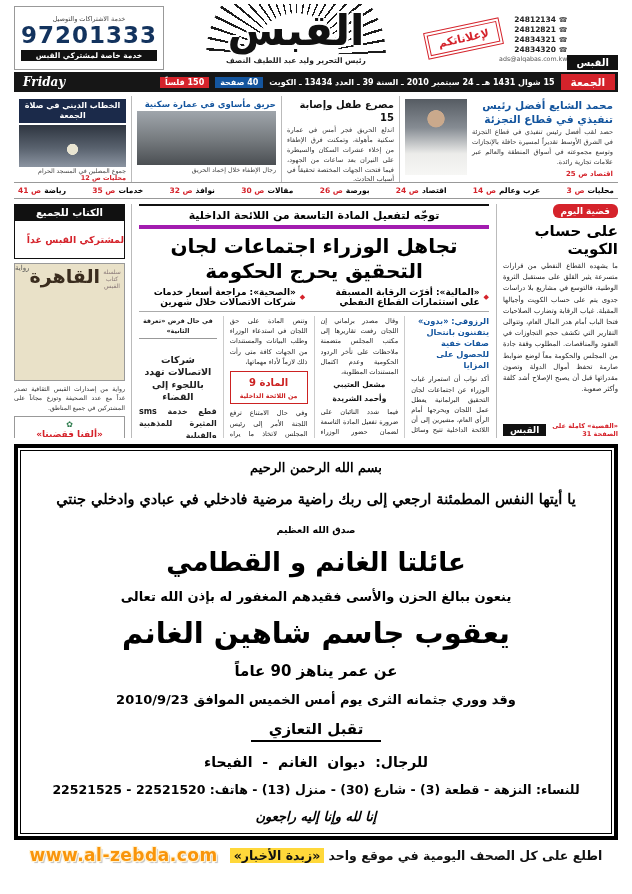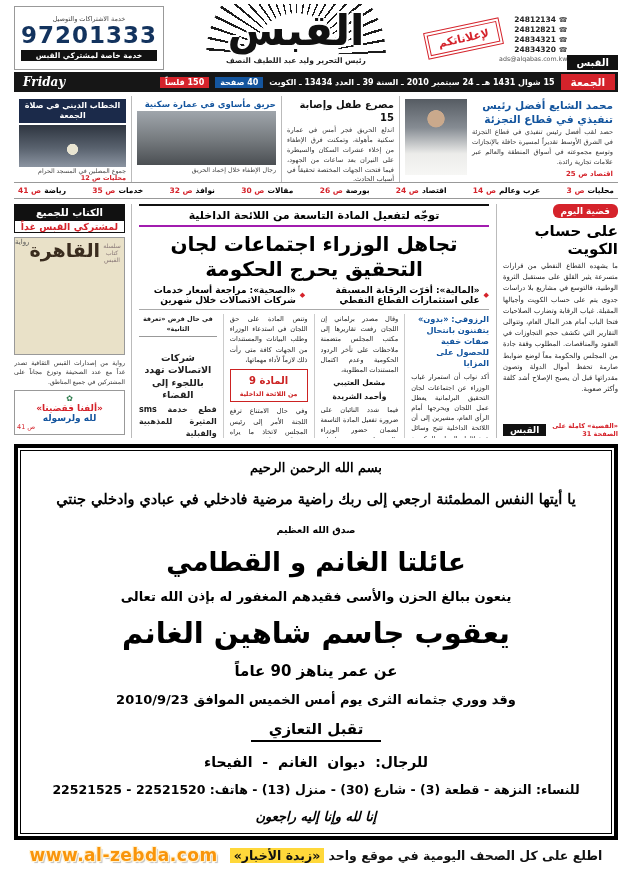--- a/index.html
+++ b/index.html
@@ -81,40 +81,40 @@
   .main{display:flex;direction:rtl;gap:7px;margin-top:5px;height:234px;}
   .issue{width:122px;flex:none;border-left:1px solid #bbb;padding-left:6px;box-sizing:border-box;
          overflow:hidden;display:flex;flex-direction:column;}
   .issue-label{background:#d5232b;color:#fff;font-weight:900;font-size:9px;padding:2px 8px;align-self:flex-start;border-radius:6px;}
   .issue-title{font-size:15px;font-weight:900;margin:4px 0 3px;}
   .issue-body{font-size:6.8px;line-height:1.65;text-align:justify;color:#222;flex:1;overflow:hidden;}
   .issue-footer{display:flex;align-items:center;justify-content:space-between;margin-top:3px;}
   .issue-note{font-size:6.5px;font-weight:bold;color:#d5232b;}
   .issue-brand{background:#111;color:#fff;font-weight:900;font-size:9px;padding:1px 7px;}
   .center{flex:1;overflow:hidden;display:flex;flex-direction:column;}
-  .kicker{border-top:2px solid #111;border-bottom:2px solid #a21caf;text-align:center;font-size:11px;font-weight:900;padding:3px 0;}
+  .kicker{border-top:2px solid #111;border-bottom:4px solid #a21caf;text-align:center;font-size:11px;font-weight:900;padding:3px 0;}
   .headline{text-align:center;font-size:20px;font-weight:900;line-height:1.25;padding:5px 0 3px;}
   .subheads{display:flex;direction:rtl;justify-content:center;gap:14px;border-bottom:1px solid #aaa;
             padding-bottom:4px;font-size:9px;font-weight:bold;}
   .subhead{display:flex;align-items:center;gap:4px;}
   .bullet{color:#d5232b;font-size:7px;}
   .cols{display:flex;direction:rtl;gap:6px;padding-top:4px;flex:1;overflow:hidden;}
   .col{flex:1;font-size:6.6px;line-height:1.55;text-align:justify;color:#222;overflow:hidden;}
   .col:not(:first-child){border-right:1px solid #ccc;padding-right:6px;}
   .col-head{color:#14559e;font-weight:900;font-size:8.2px;line-height:1.35;text-align:right;margin-bottom:3px;}
   .col-names{font-weight:900;font-size:7.5px;color:#111;margin:2px 0;text-align:center;}
   .law-box{border:1px solid #c22;color:#c22;text-align:center;font-weight:900;padding:3px 2px;margin:4px 0;}
   .law-big{font-size:10px;text-align:center;}
   .law-small{font-size:6.3px;}
   .sub-kicker{text-align:center;font-size:6.5px;font-weight:bold;border-bottom:1px solid #999;padding-bottom:2px;margin-bottom:15px;}
   .sub-title{font-size:9.5px;font-weight:900;text-align:center;line-height:1.3;margin-bottom:2px;}
   .sub-sub{font-size:8px;font-weight:900;margin-bottom:3px;}
   .bookad{width:118px;flex:none;border-right:1px solid #bbb;padding-right:6px;box-sizing:border-box;overflow:hidden;}
   .book-top{background:#111;color:#fff;text-align:center;font-weight:900;font-size:10px;padding:3px 0;}
-  .book-sub{border:1px solid #111;border-top:0;text-align:center;color:#d5232b;font-weight:900;font-size:9.5px;padding:0 0;}
+  .book-sub{border:1px solid #111;border-top:0;text-align:right;color:#d5232b;font-weight:900;font-size:9.5px;padding:13px 0;}
   .book-cover{border:1px solid #999;margin-top:4px;background:#e9e1c8;height:116px;display:flex;flex-direction:row;text-align:center;overflow:hidden;}
   .book-pub{font-size:6px;color:#877;padding-top:4px;}
   .book-title{font-size:19px;font-weight:900;color:#3a2c1e;margin:1px 0;}
   .book-author{font-size:7px;color:#555;}
   .book-photo{margin-top:auto;height:50px;background:linear-gradient(180deg,#8a8f7a 0%,#5f6455 100%);}
   .book-note{font-size:6.2px;text-align:justify;color:#333;margin-top:3px;line-height:1.5;}
   .small-ad{border:1px solid #999;margin-top:4px;text-align:center;padding:3px 2px;}
   .ad-orn{color:#2a7a4a;font-size:8px;}
   .ad-l1{color:#d5232b;font-weight:900;font-size:9px;}
   .ad-l2{color:#14559e;font-weight:900;font-size:9px;}

